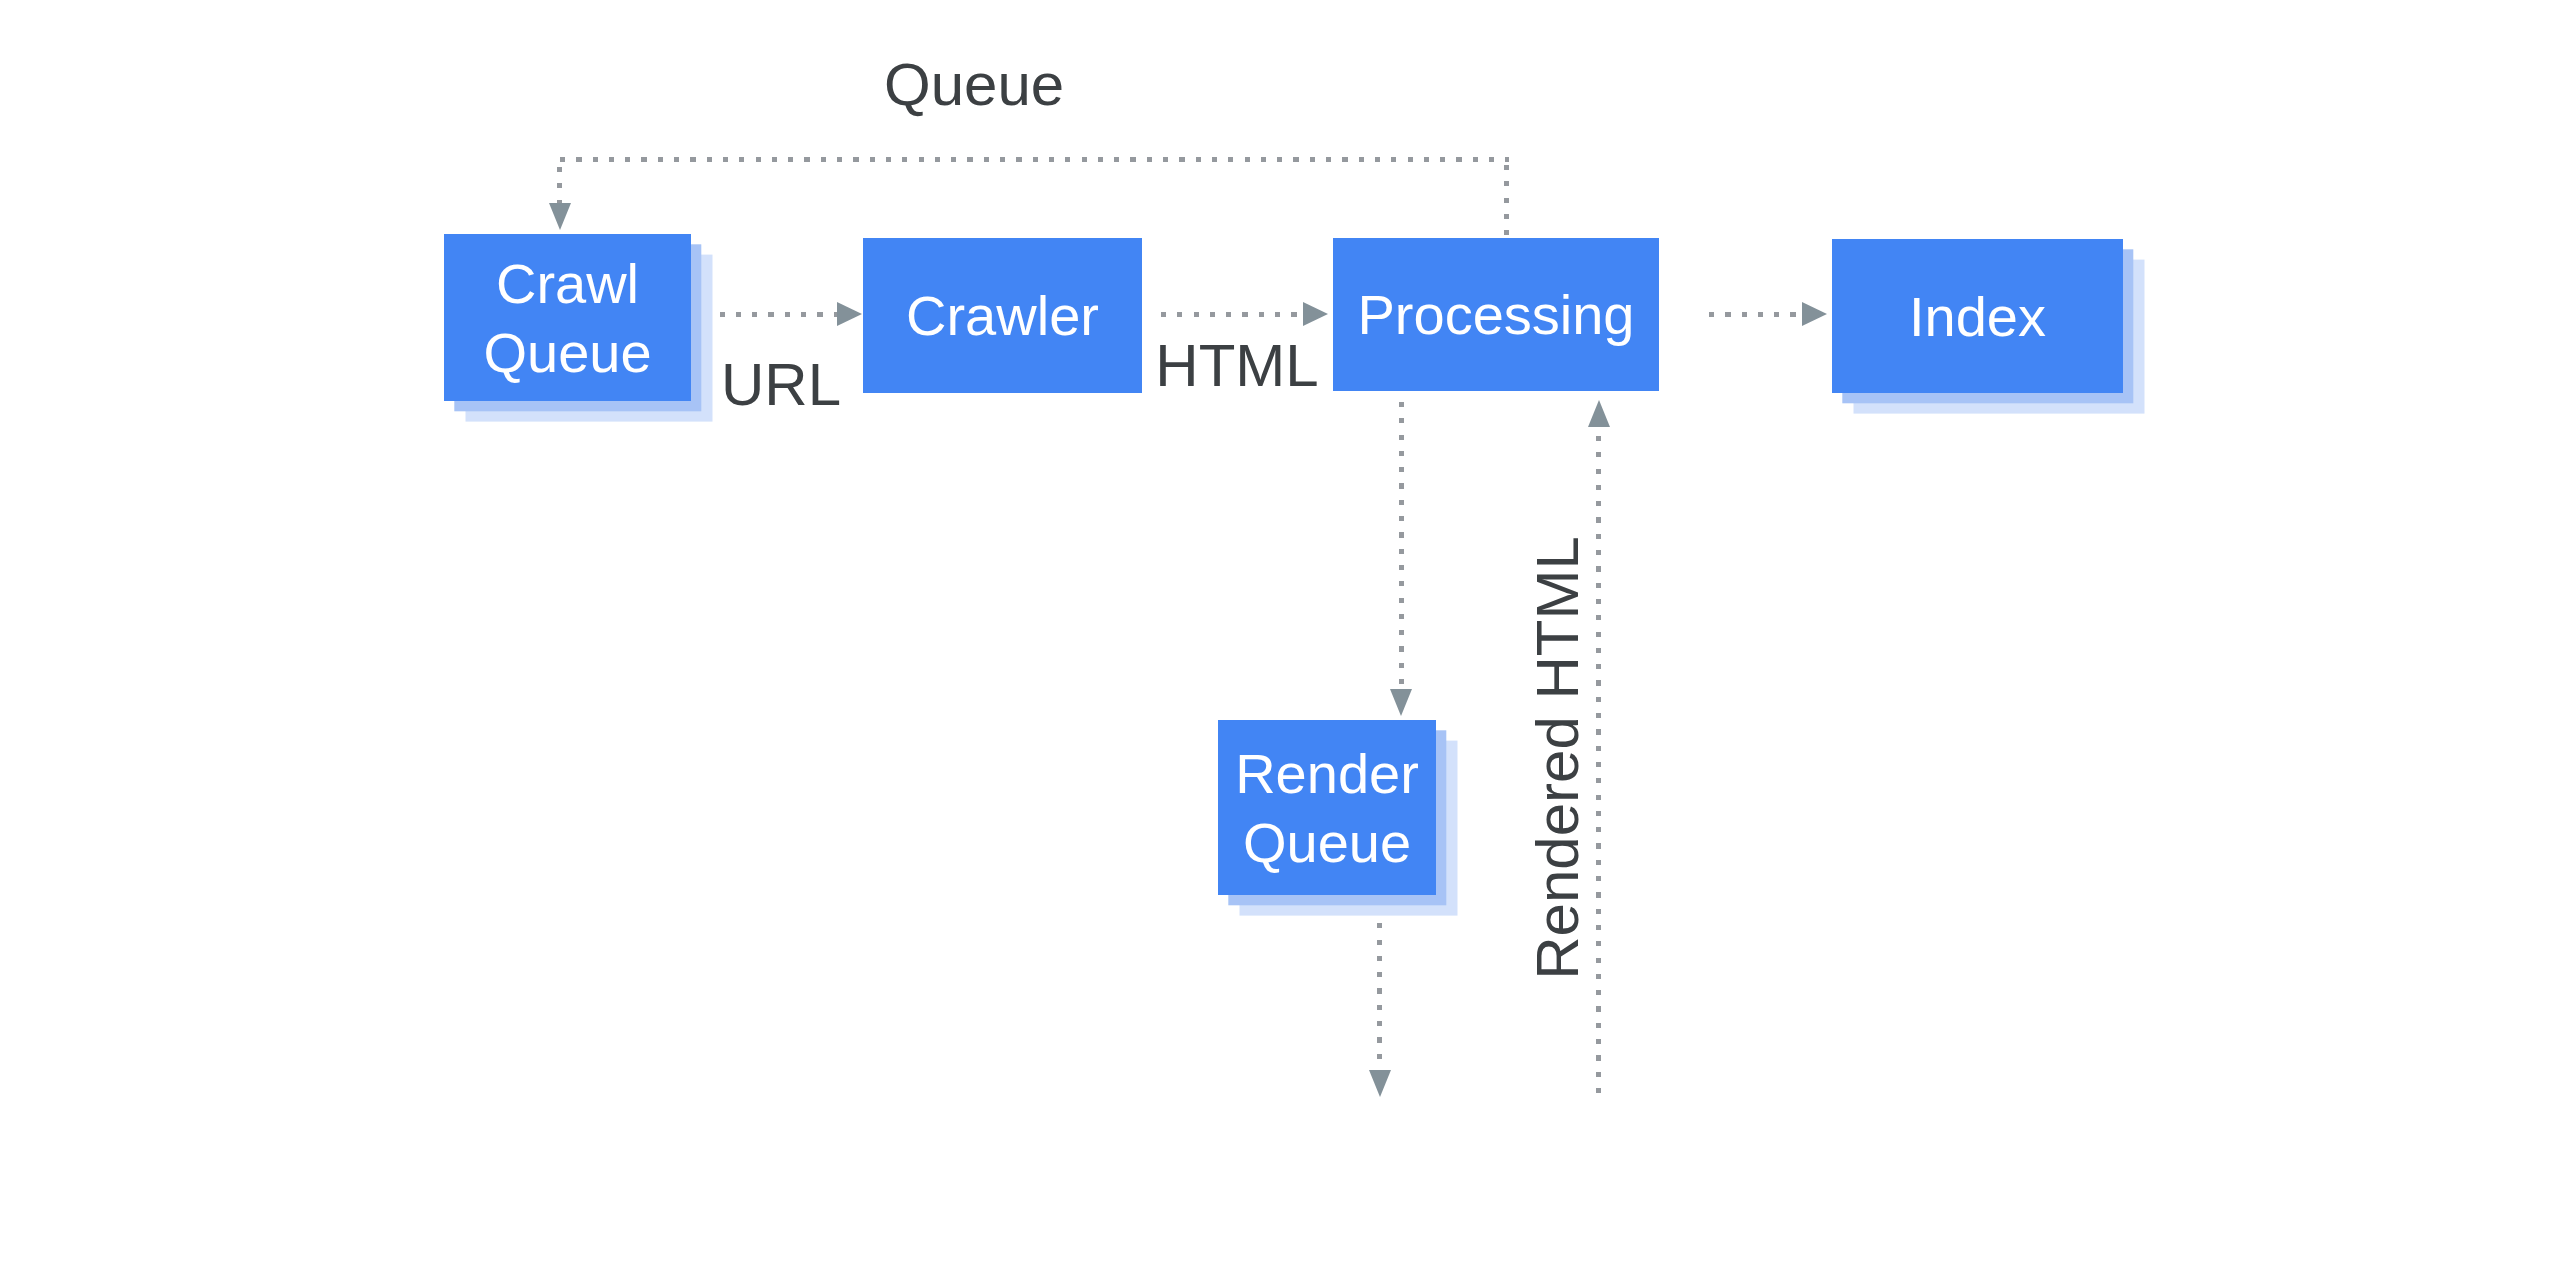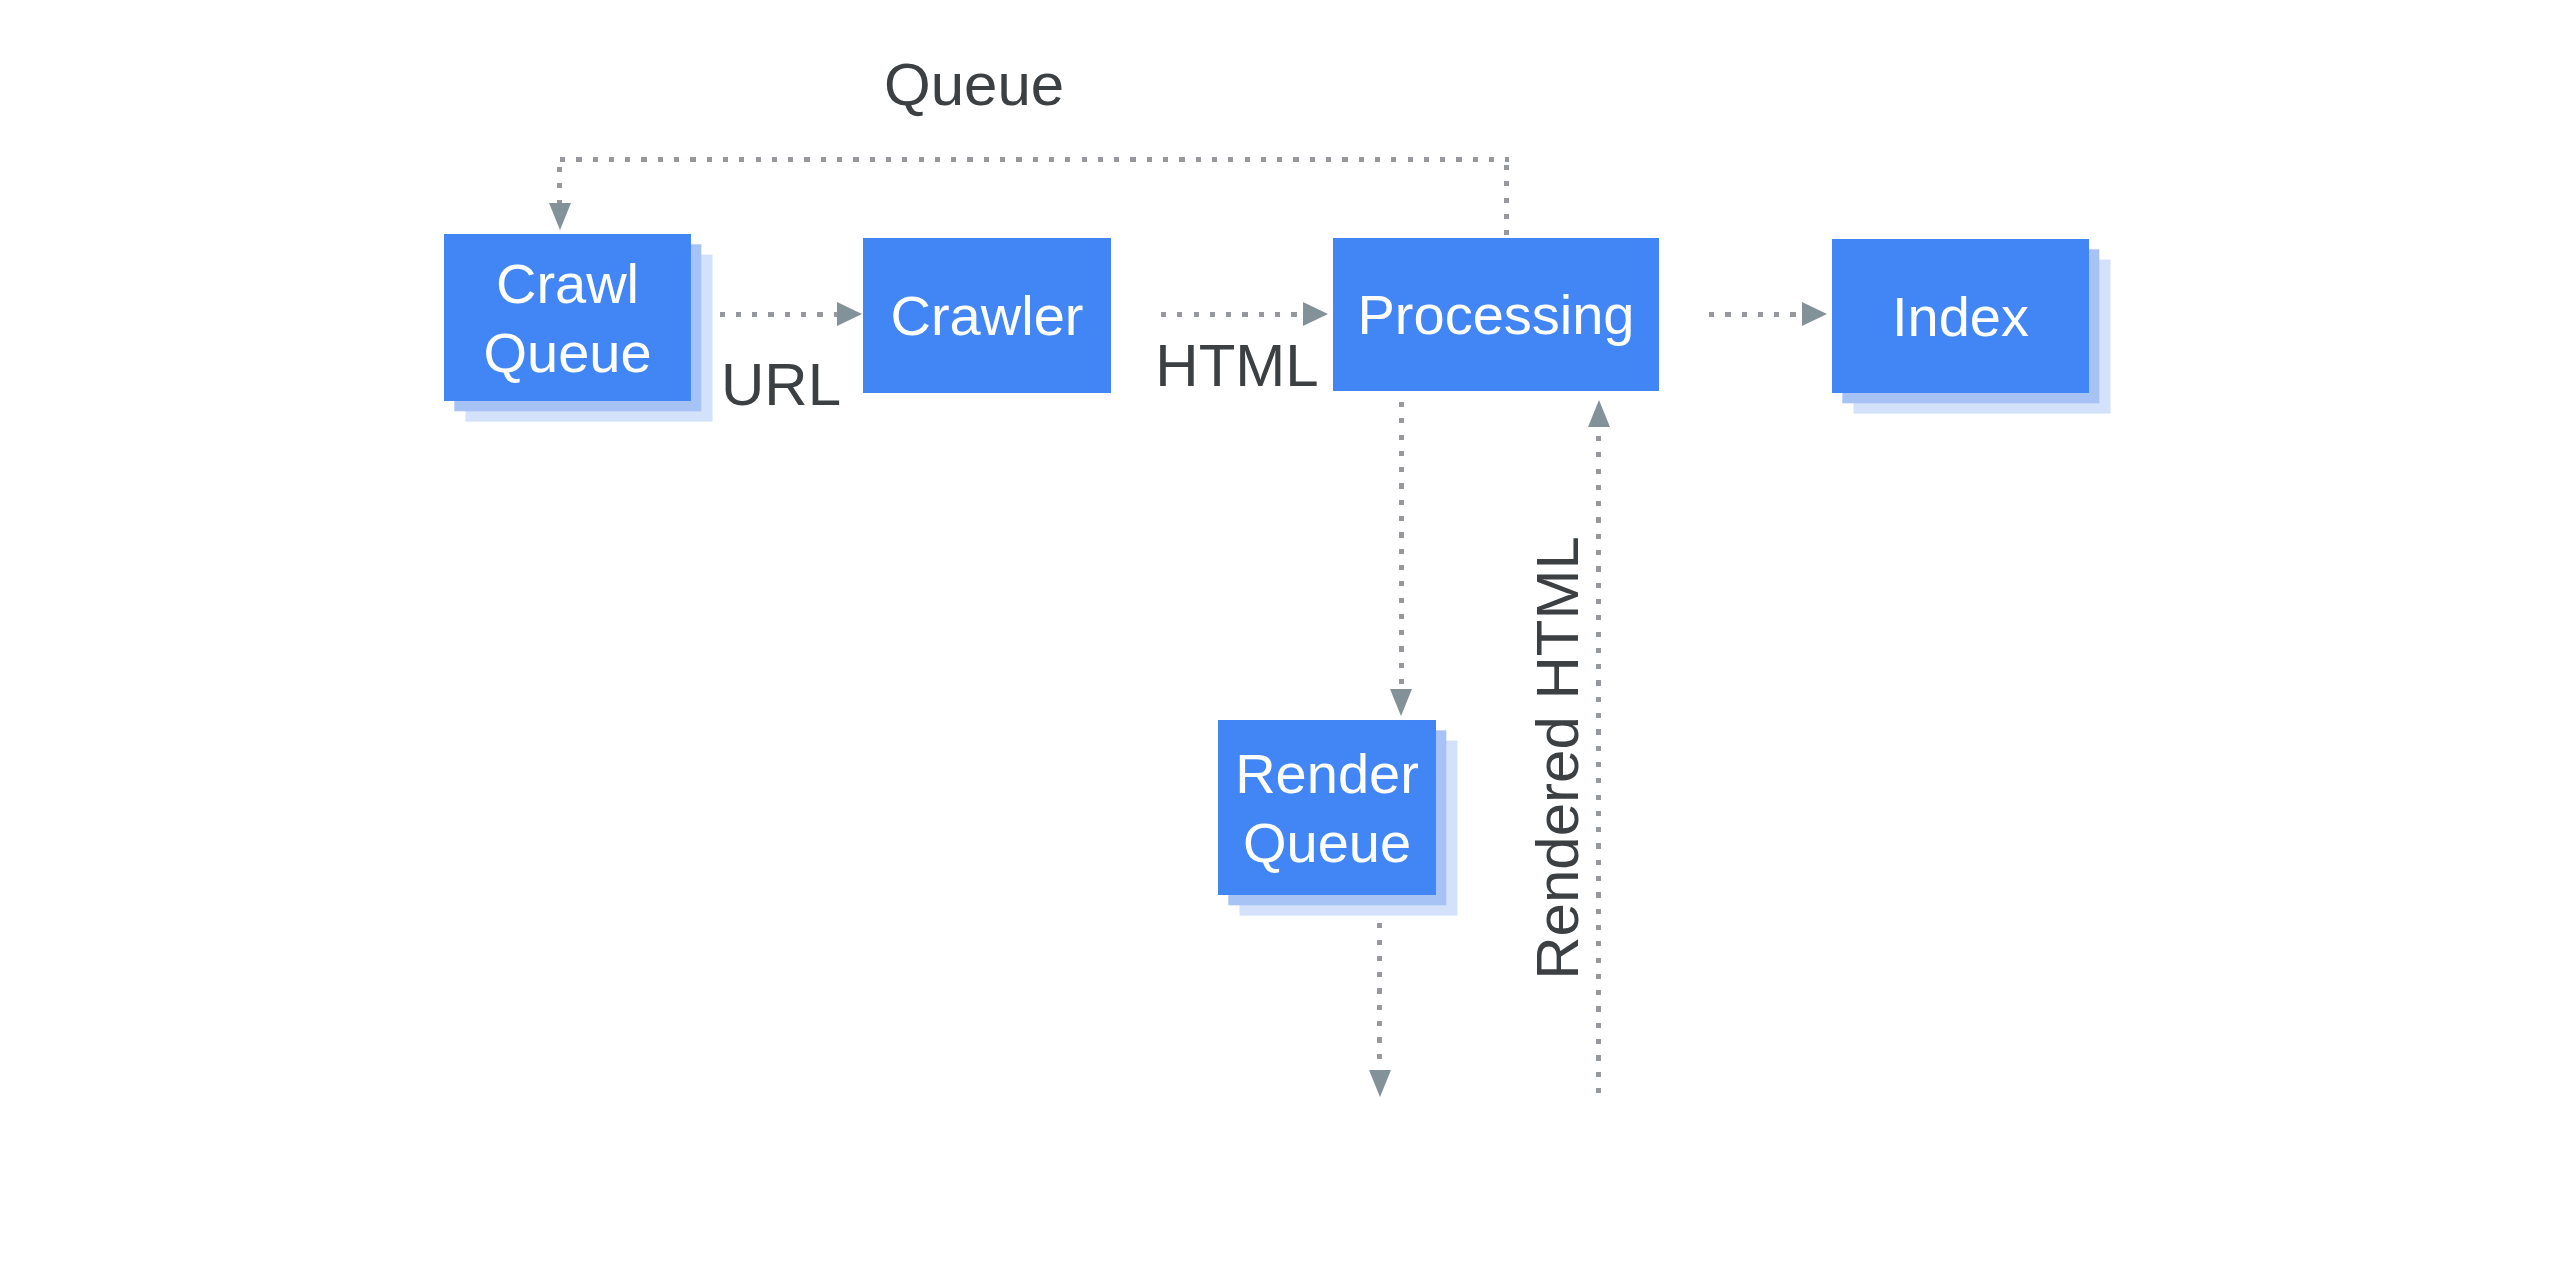--- a/index.html
+++ b/index.html
@@ -76,33 +76,33 @@
   <div class="edge-label vertical" style="left:1557px;top:758px">Rendered HTML</div>
 
   <div class="node" style="left:444px;top:234px;width:247px;height:167px">
     <div class="stack-layer outer"></div>
     <div class="stack-layer inner"></div>
     <div class="face">
       <span>Crawl Queue</span>
     </div>
   </div>
 
-  <div class="node" style="left:863px;top:238px;width:248px;height:155px">
+  <div class="node" style="left:863px;top:238px;width:279px;height:155px">
     <div class="face">
       <span>Crawler</span>
     </div>
   </div>
 
   <div class="node" style="left:1333px;top:238px;width:326px;height:153px">
     <div class="face">
       <span>Processing</span>
     </div>
   </div>
 
-  <div class="node" style="left:1832px;top:239px;width:257px;height:154px">
+  <div class="node" style="left:1832px;top:239px;width:291px;height:154px">
     <div class="stack-layer outer"></div>
     <div class="stack-layer inner"></div>
     <div class="face">
       <span>Index</span>
     </div>
   </div>
 
   <div class="node" style="left:1218px;top:720px;width:218px;height:175px">
     <div class="stack-layer outer"></div>
     <div class="stack-layer inner"></div>

